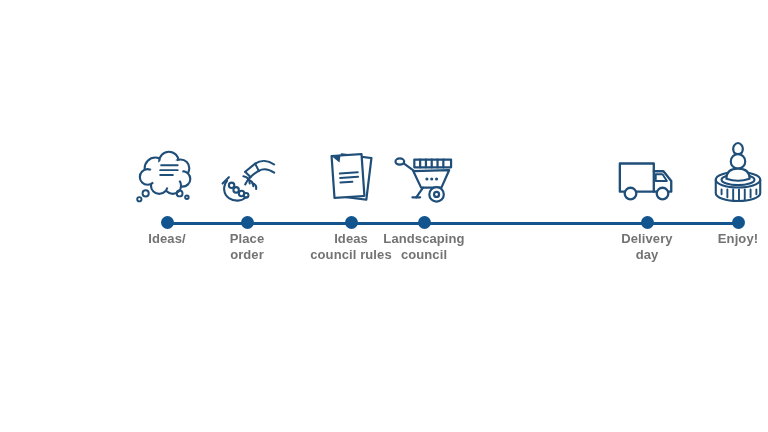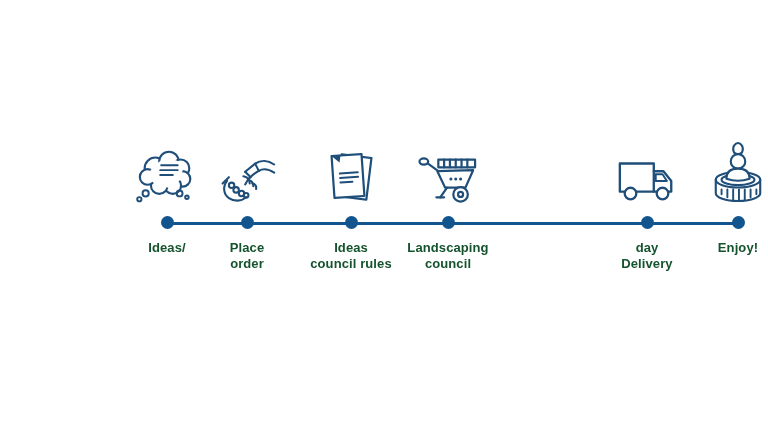--- a/index.html
+++ b/index.html
@@ -9,29 +9,29 @@
   }
   .canvas{position:absolute;inset:0;}
   .tl-line{
     position:absolute;left:167px;top:222px;width:571px;height:2.5px;
     background:#11548e;border-radius:2px;
   }
   .step{
     position:absolute;top:140px;width:124px;transform:translateX(-50%);
     text-align:center;
   }
-  .s1{left:167px}.s2{left:247px}.s3{left:351px}.s4{left:448px}
+  .s1{left:167px}.s2{left:247px}.s3{left:351px}.s4{left:424px}
   .s5{left:552px}.s6{left:647px}.s7{left:738px}
   .iconwrap{height:66px;display:flex;align-items:flex-end;justify-content:center;}
   .dot{
     width:13px;height:13px;border-radius:50%;background:#11548e;
     margin:10px auto 0;
   }
   .label{
-    margin-top:11px;font-size:13px;line-height:15.5px;color:#14532d;
+    margin-top:2px;font-size:13px;line-height:15.5px;color:#737373;
     font-weight:600;letter-spacing:.1px;
   }
   svg{display:block;}
   .st{stroke:#1f4e79;fill:none;stroke-linecap:round;stroke-linejoin:round;}
   .fw{fill:#ffffff;}
   .fn{fill:#1f4e79;stroke:none;}
 </style>
 </head>
 <body>
 
@@ -155,22 +155,22 @@
           <rect x="5" y="9" width="35" height="29"></rect>
           <path d="M40 17 L50 17 L58 27 L58 38 L40 38"></path>
           <path d="M42 20 L49 20 L53.5 27 L42 27 Z" stroke-width="2"></path>
           <circle class="fw" cx="16" cy="40" r="6"></circle>
           <circle class="fw" cx="49" cy="40" r="6"></circle>
         </g>
       </svg>
     </div>
     <div class="dot"></div>
     <div class="label">
+      <span style="display:block">Delivery</span>
       <span style="display:block">day</span>
-      <span style="display:block">Delivery</span>
     </div>
   </div>
 
   <div class="step s7">
     <div class="iconwrap">
       <svg width="58" height="66" viewBox="0 0 60 66">
         <g class="st" stroke-width="2.2">
           <path class="fw" d="M26 12 C23 5 28 2 30 2 C32 2 37 5 34 12 Q30 15 26 12 Z"></path>
           <circle class="fw" cx="30" cy="21" r="7.5"></circle>
           <ellipse cx="30" cy="40" rx="23" ry="8"></ellipse>

